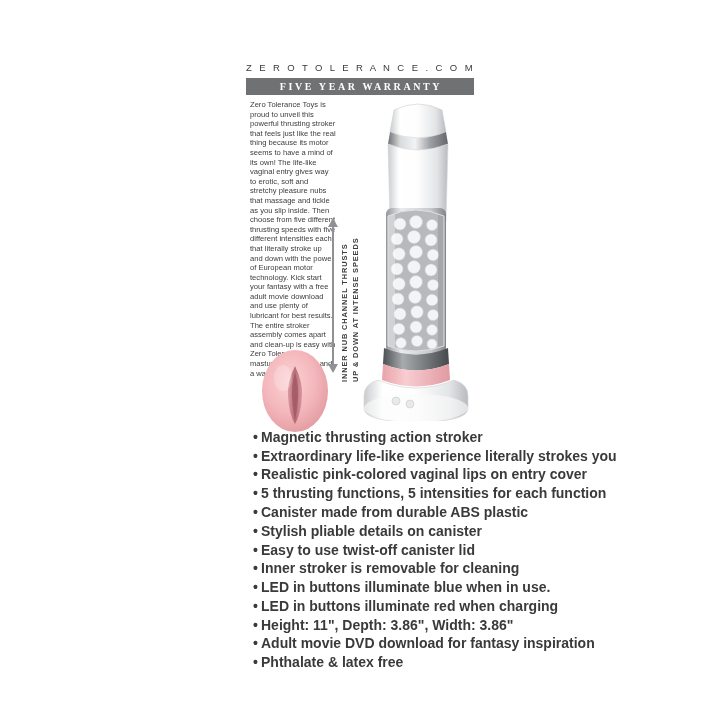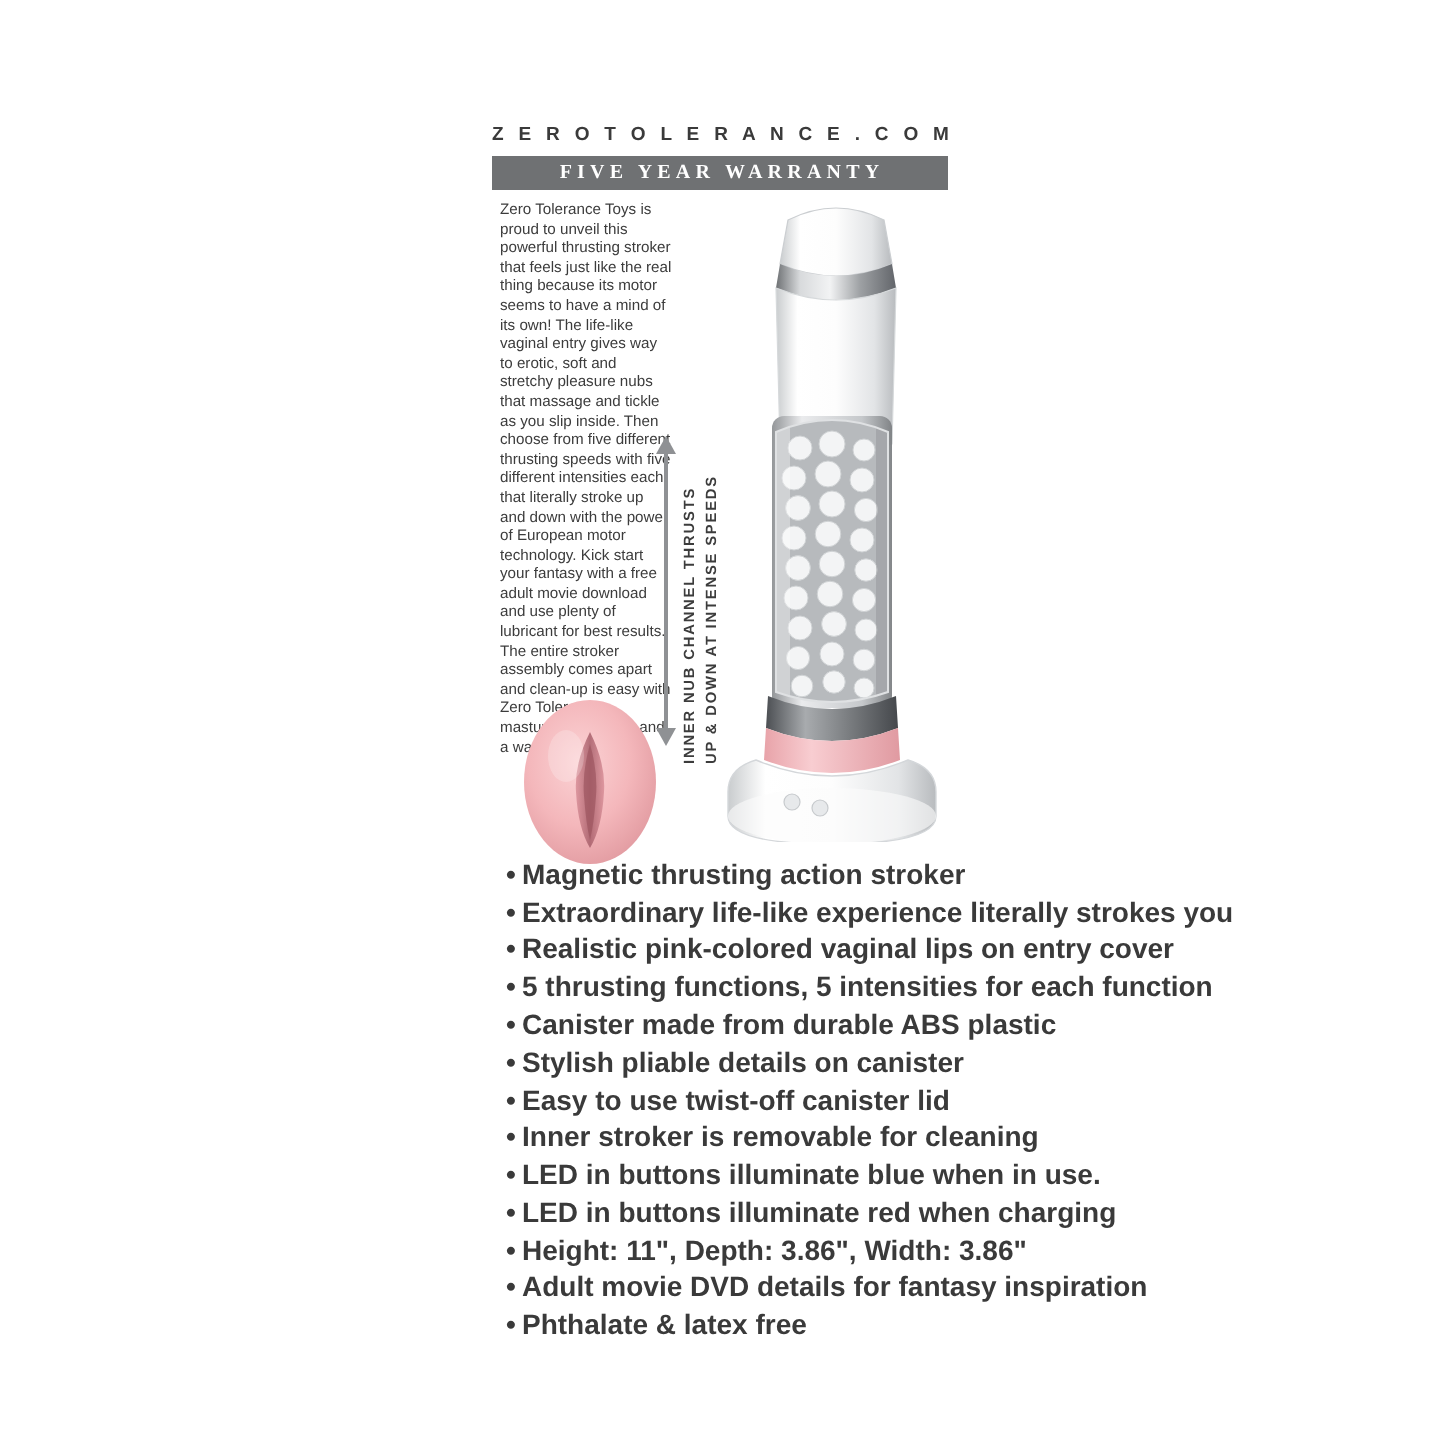--- a/index.html
+++ b/index.html
@@ -25,21 +25,21 @@
     position: absolute;
     left: 246px;
     top: 62px;
     width: 228px;
   }
   .brand-line {
     font-size: 9.5px;
     letter-spacing: 2.4px;
     color: #3a3a3a;
     text-align: center;
-    font-weight: 700;
+    font-weight: 400;
     white-space: nowrap;
   }
   .warranty-bar {
     margin-top: 5px;
     background: #6f7173;
     color: #ffffff;
     font-size: 10px;
     letter-spacing: 2.6px;
     text-align: center;
     padding: 3px 0 3px 2px;
@@ -273,18 +273,18 @@
     <div class="feature"><span class="dot">•</span><span>Extraordinary life-like experience literally strokes you</span></div>
     <div class="feature"><span class="dot">•</span><span>Realistic pink-colored vaginal lips on entry cover</span></div>
     <div class="feature"><span class="dot">•</span><span>5 thrusting functions, 5 intensities for each function</span></div>
     <div class="feature"><span class="dot">•</span><span>Canister made from durable ABS plastic</span></div>
     <div class="feature"><span class="dot">•</span><span>Stylish pliable details on canister</span></div>
     <div class="feature"><span class="dot">•</span><span>Easy to use twist-off canister lid</span></div>
     <div class="feature"><span class="dot">•</span><span>Inner stroker is removable for cleaning</span></div>
     <div class="feature"><span class="dot">•</span><span>LED in buttons illuminate blue when in use.</span></div>
     <div class="feature"><span class="dot">•</span><span>LED in buttons illuminate red when charging</span></div>
     <div class="feature"><span class="dot">•</span><span>Height: 11", Depth: 3.86", Width: 3.86"</span></div>
-    <div class="feature"><span class="dot">•</span><span>Adult movie DVD details for fantasy inspiration</span></div>
+    <div class="feature"><span class="dot">•</span><span>Adult movie DVD download for fantasy inspiration</span></div>
     <div class="feature"><span class="dot">•</span><span>Phthalate &amp; latex free</span></div>
 
   </div>
 
 </div>
 
 </body></html>

